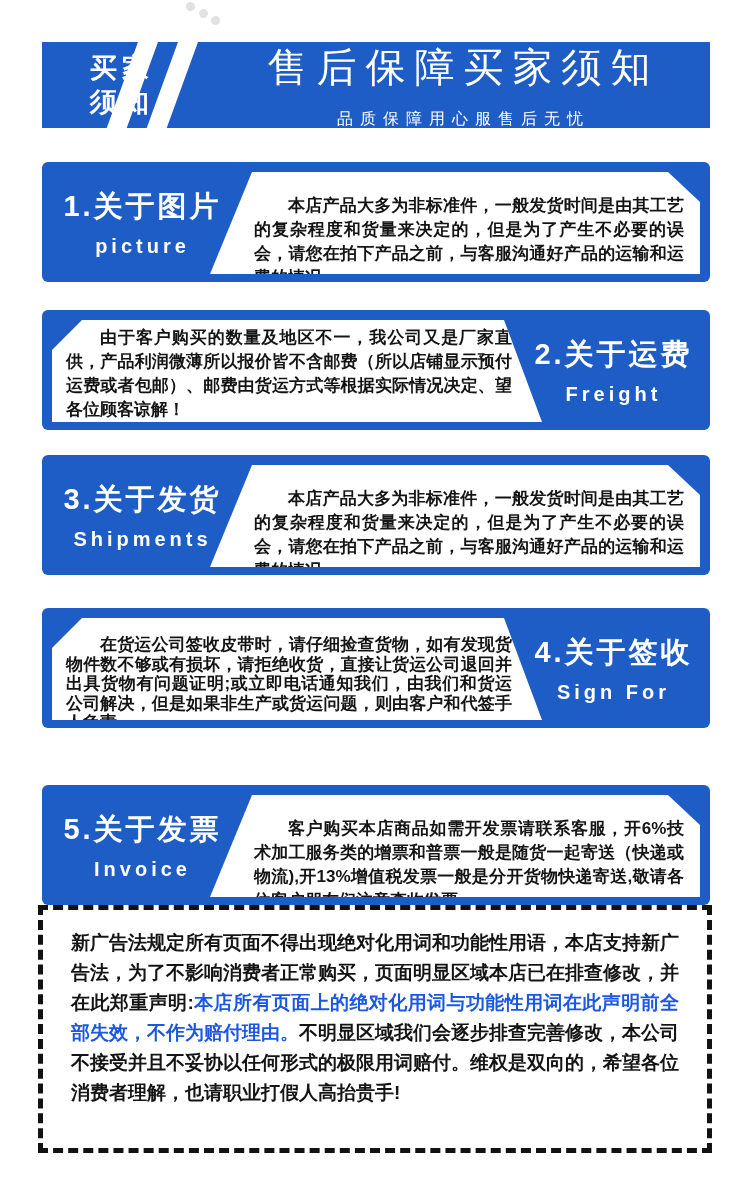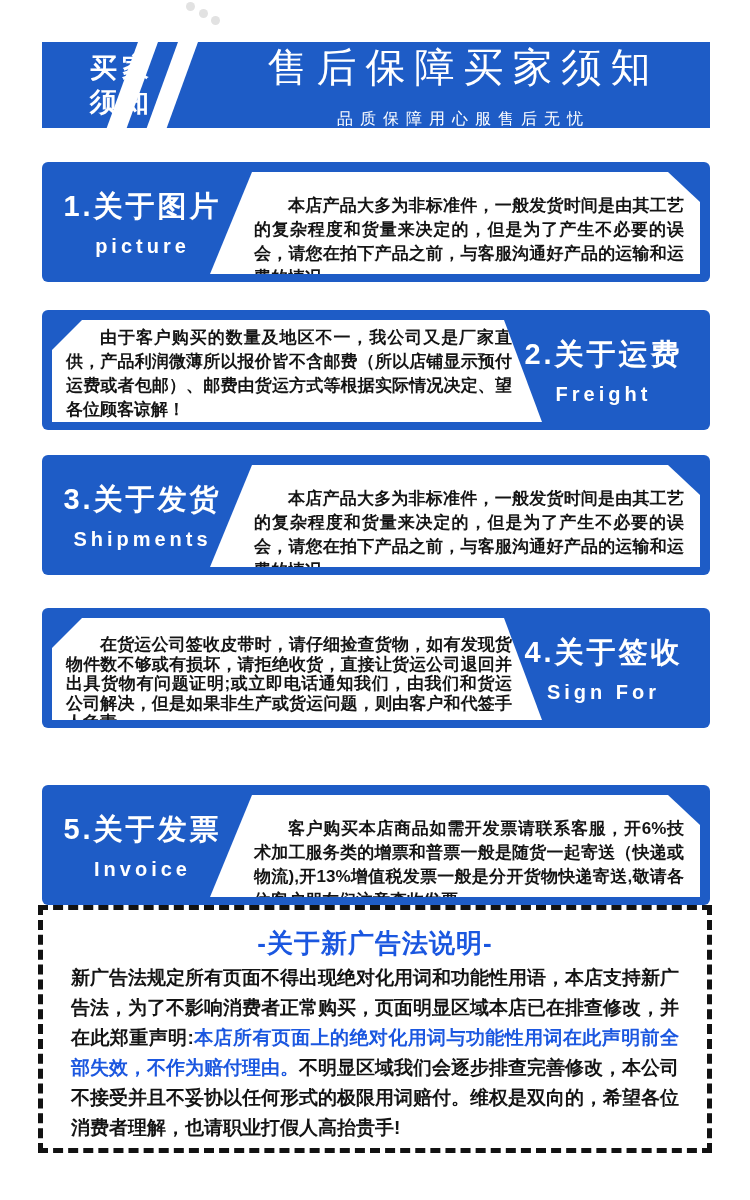--- a/index.html
+++ b/index.html
@@ -46,21 +46,21 @@
   }
   .layout-a .body-text { padding:22px 16px 0 44px; }
   .layout-b .body-text { padding:6px 30px 0 14px; }
   .s4 .body-text { line-height:19.5px; padding-top:17px; }
 
   .title-area {
     position:absolute; top:0; height:100%; z-index:2;
     display:flex; flex-direction:column; align-items:center; justify-content:center; color:#fff;
   }
   .layout-a .title-area { left:0; width:175px;padding-left:13px; }
-  .layout-b .title-area { right:14px; width:185px; }
+  .layout-b .title-area { right:4px; width:185px; }
   .cn-title { font-size:29px; font-weight:bold; letter-spacing:3px; white-space:nowrap; }
   .en-title { font-size:20px; font-weight:bold; letter-spacing:4px; margin-top:8px; white-space:nowrap; }
 
   
   .notice {
     position:absolute; left:38px; top:905px; width:674px; height:248px; box-sizing:border-box;
     border:5px dashed #121212; background:#ffffff; padding:16px 28px 0 28px;
   }
   .notice-title { text-align:center; color:#1b57e0; font-size:26px; font-weight:bold; letter-spacing:1px; }
   .notice-body  { margin:2px 0 0 0; font-size:19px; font-weight:bold; line-height:30px;
@@ -131,15 +131,14 @@
   <div class="title-area">
     <div class="cn-title">5.关于发票</div>
     <div class="en-title">Invoice</div>
   </div>
   <div class="panel">
     <p class="body-text">客户购买本店商品如需开发票请联系客服，开6%技术加工服务类的增票和普票一般是随货一起寄送（快递或物流),开13%增值税发票一般是分开货物快递寄送,敬请各位客户朋友们注意查收发票。</p>
   </div>
 </div>
 
 <div class="notice">
-  <div class="notice-title">-关于新广告法说明-</div>
   <p class="notice-body"><span>新广告法规定所有页面不得出现绝对化用词和功能性用语，本店支持新广告法，为了不影响消费者正常购买，页面明显区域本店已在排查修改，并在此郑重声明:</span><span class="hl">本店所有页面上的绝对化用词与功能性用词在此声明前全部失效，不作为赔付理由。</span><span>不明显区域我们会逐步排查完善修改，本公司不接受并且不妥协以任何形式的极限用词赔付。维权是双向的，希望各位消费者理解，也请职业打假人高抬贵手!</span></p>
 </div>
 
 </body></html>

